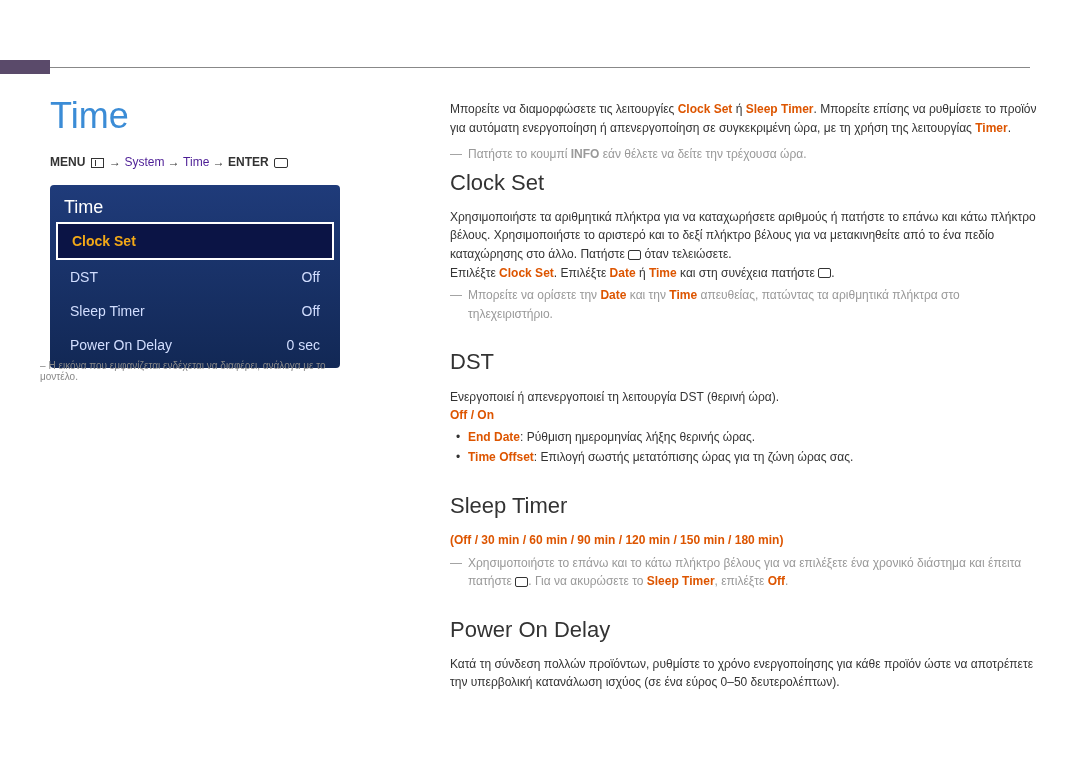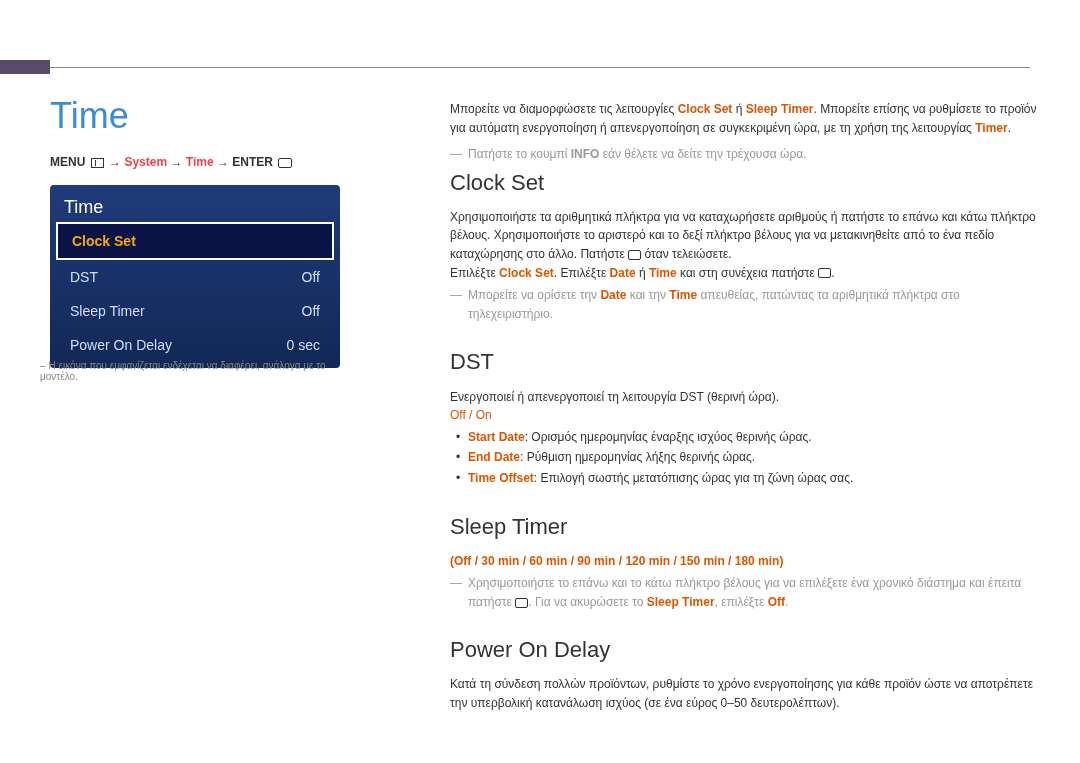--- a/index.html
+++ b/index.html
@@ -35,21 +35,21 @@
       color: #3b8cd6;
     }
     .breadcrumb {
       position: absolute;
       top: 155px;
       left: 50px;
       font-size: 12px;
       font-weight: bold;
       color: #333;
     }
-    .breadcrumb .orange { color: #ef4444; font-weight: bold; }
+    .breadcrumb .orange { color: #4c1d95; font-weight: normal; }
     .breadcrumb .icon-box { display: inline-block; border: 1px solid #333; width: 13px; height: 10px; vertical-align: middle; margin: 0 2px; position: relative; }
     .breadcrumb .icon-box::after { content:""; position:absolute; left:3px; top:1px; bottom:1px; width:1px; background:#333; }
     .breadcrumb .icon-enter { display:inline-block; width:14px; height:10px; border:1px solid #333; border-radius:2px; vertical-align:middle; margin-left:2px; }
 
     .menu {
       position: absolute;
       top: 185px;
       left: 50px;
       width: 290px;
       padding: 6px;
@@ -170,23 +170,22 @@
   </p>
   <p>
     <span>Επιλέξτε </span><span class="orange">Clock Set</span><span>. Επιλέξτε </span><span class="orange">Date</span><span> ή </span><span class="orange">Time</span><span> και στη συνέχεια πατήστε </span><span class="enter-sym"></span><span>.</span>
   </p>
   <div class="right-note muted">
     <span class="right-dash">―</span><span>Μπορείτε να ορίσετε την </span><span class="orange">Date</span><span> και την </span><span class="orange">Time</span><span> απευθείας, πατώντας τα αριθμητικά πλήκτρα στο τηλεχειριστήριο.</span>
   </div>
 
   <h2>DST</h2>
   <p>Ενεργοποιεί ή απενεργοποιεί τη λειτουργία DST (θερινή ώρα).</p>
-  <p class="orange" style="font-weight:normal">Off / On</p>
+  <p class="orange" style="font-weight:bold">Off / On</p>
   <ul class="bullets">
-    <li><span class="orange">Start Date</span><span>: Ορισμός ημερομηνίας έναρξης ισχύος θερινής ώρας.</span></li>
     <li><span class="orange">End Date</span><span>: Ρύθμιση ημερομηνίας λήξης θερινής ώρας.</span></li>
     <li><span class="orange">Time Offset</span><span>: Επιλογή σωστής μετατόπισης ώρας για τη ζώνη ώρας σας.</span></li>
   </ul>
 
   <h2>Sleep Timer</h2>
   <p class="orange" style="font-weight:bold">(Off / 30 min / 60 min / 90 min / 120 min / 150 min / 180 min)</p>
   <div class="right-note muted">
     <span class="right-dash">―</span><span>Χρησιμοποιήστε το επάνω και το κάτω πλήκτρο βέλους για να επιλέξετε ένα χρονικό διάστημα και έπειτα πατήστε </span><span class="enter-sym"></span><span>. Για να ακυρώσετε το </span><span class="orange">Sleep Timer</span><span>, επιλέξτε </span><span class="orange">Off</span><span>.</span>
   </div>
 

